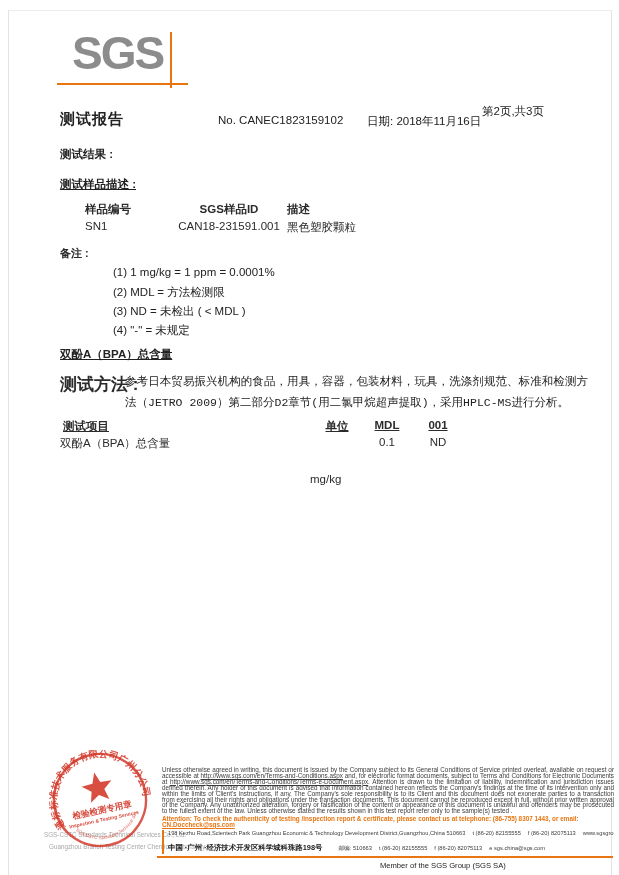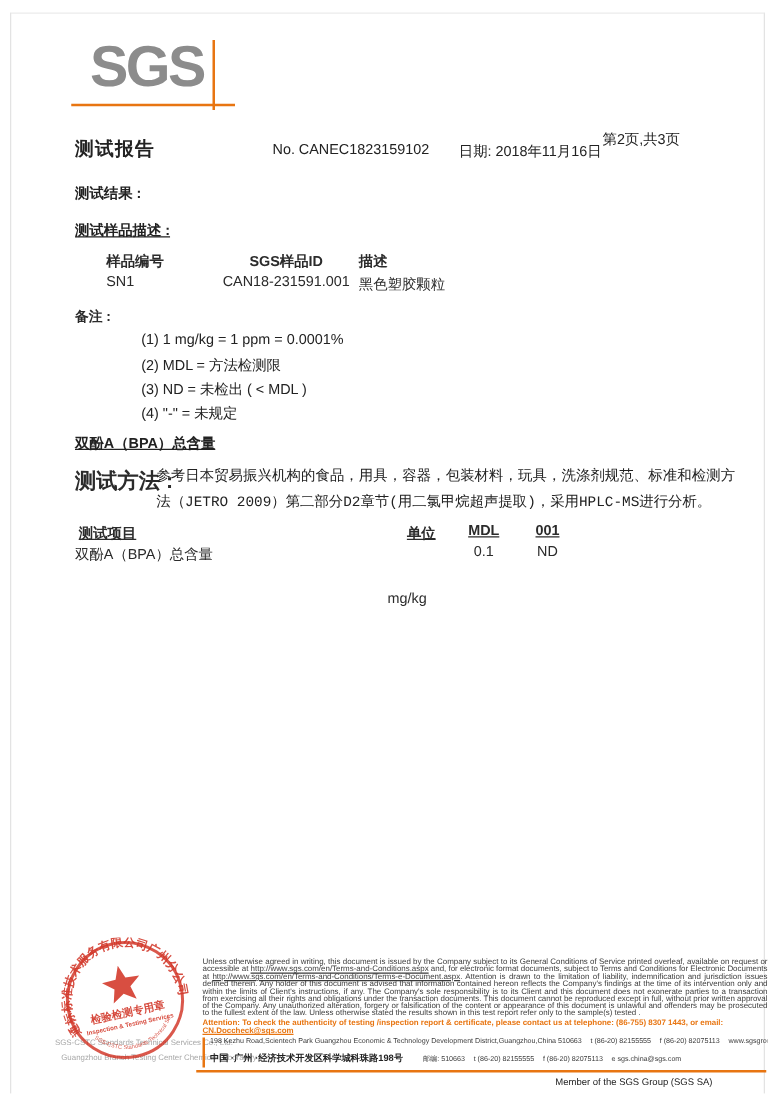--- a/index.html
+++ b/index.html
@@ -62,21 +62,21 @@
   .legal .lnk { text-decoration:underline; }
   .attention { margin-top:1.5px; font-size:6.35px; line-height:6.1px; font-weight:bold; color:#e87511; }
   .attention .email { text-decoration:underline; }
   .addr { margin-top:2px; border-left:2px solid #e87511; padding-left:4px; }
   .addr-row { white-space:nowrap; overflow:hidden; }
   .addr-small { font-size:5.7px; color:#3c3c3c; }
   .addr-cn { font-size:7.4px; font-weight:bold; color:#222; }
   .gap-l { margin-left:7px; }
   .gap-xl { margin-left:16px; }
   .footer-rule { position:absolute; left:157px; top:856px; width:456px; height:2px; background:#e87511; z-index:3; }
-  .member-line { position:absolute; left:380px; top:861px; width:190px; text-align:right;
+  .member-line { position:absolute; left:380px; top:861px; width:190px; text-align:left;
                  font-size:7.6px; color:#222; z-index:3; }
 </style>
 </head>
 <body>
 
 <div class="page">
   <div class="scan-border"></div>
 
   <div class="logo-text">SGS</div>
   <div class="logo-hline"></div>

